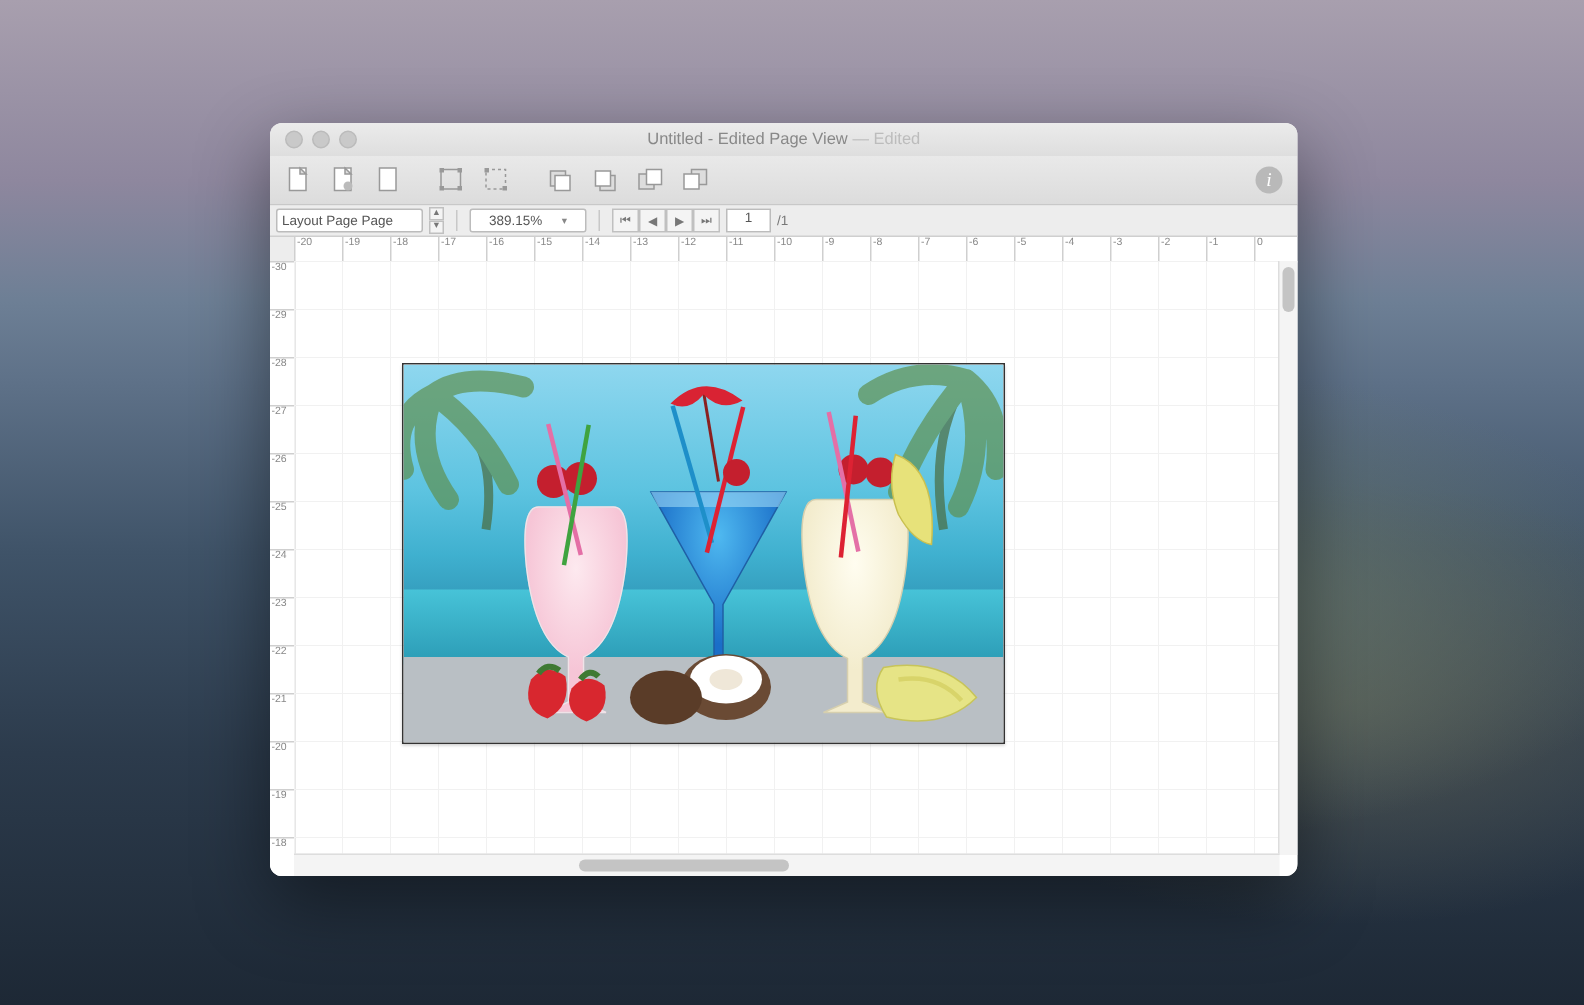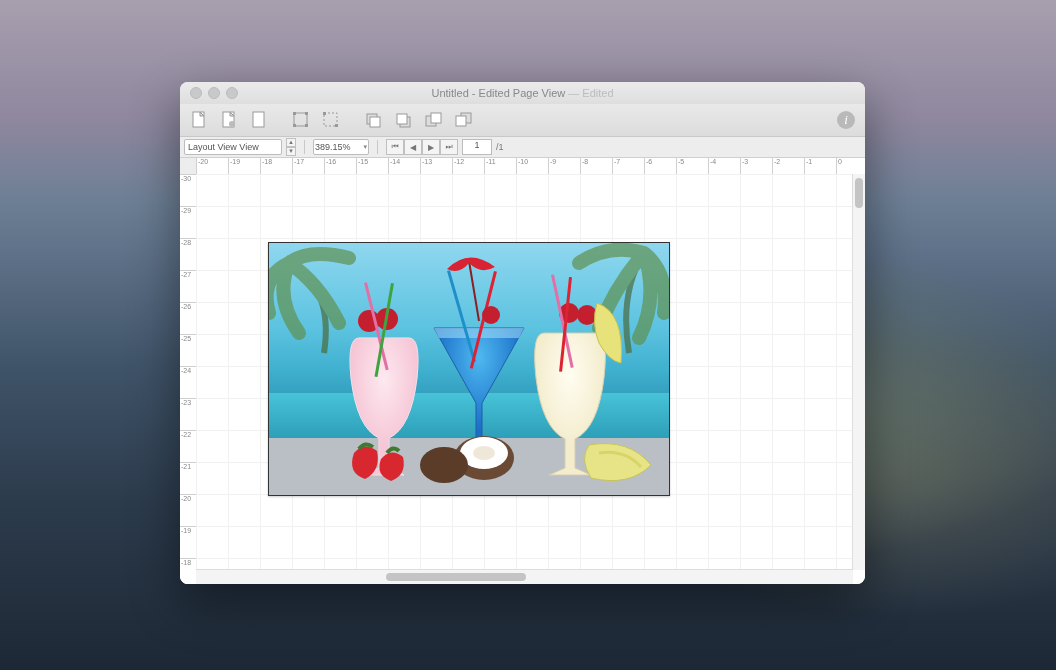--- a/index.html
+++ b/index.html
@@ -27,21 +27,21 @@
   .toolbar{height:32px;background:linear-gradient(#e9e9e9,#dcdcdc);border-bottom:1px solid #c8c8c8;display:flex;align-items:center;padding:0 8px;}
   .tbtn{width:22px;height:22px;margin-right:6px;display:flex;align-items:center;justify-content:center;color:#888;}
   .tgroup{display:flex;gap:2px;margin-right:14px;}
   .spacer{flex:1;}
   .info{width:18px;height:18px;border-radius:50%;background:#b9b9b9;color:#fff;font-style:italic;font-family:Georgia,serif;display:flex;align-items:center;justify-content:center;font-size:13px;margin-right:2px;}
   
   .toolbar2{height:20px;background:#ededed;border-bottom:1px solid #cfcfcf;display:flex;align-items:center;font-size:9px;color:#555;padding-left:4px;gap:4px;}
   .viewsel{width:90px;height:14px;background:#fff;border:1px solid #bcbcbc;border-radius:2px;display:flex;align-items:center;justify-content:space-between;padding:0 3px;}
   .stepper{display:flex;flex-direction:column;width:10px;}
   .stepper span{height:7px;line-height:6px;font-size:7px;color:#777;text-align:center;border:1px solid #c0c0c0;background:#f4f4f4;}
-  .zoom{width:52px;height:14px;background:#fff;border:1px solid #bcbcbc;border-radius:2px;display:flex;align-items:center;padding:0 1px;justify-content:space-between;}
+  .zoom{width:52px;height:14px;background:#fff;border:1px solid #bcbcbc;border-radius:2px;display:flex;align-items:center;padding:0 12px;justify-content:space-between;}
   .navbtns{display:flex;gap:0;}
   .nb{width:16px;height:14px;border:1px solid #c0c0c0;background:#f4f4f4;display:flex;align-items:center;justify-content:center;font-size:8px;color:#777;}
   .pgnum{width:28px;height:14px;background:#fff;border:1px solid #bcbcbc;text-align:center;}
   .pgtot{color:#777;}
   
   .ruler-h{height:16px;background:#fff;border-bottom:1px solid #d0d0d0;position:relative;margin-left:16px;overflow:hidden;font-size:7px;color:#888;}
   .ruler-h .tick{position:absolute;top:0;height:16px;border-left:1px solid #cfcfcf;padding-left:1px;line-height:8px;}
   .ruler-corner{position:absolute;left:0;width:16px;height:16px;background:#ededed;border-right:1px solid #d0d0d0;border-bottom:1px solid #d0d0d0;}
   .ruler-v{position:absolute;left:0;top:0;bottom:0;width:16px;background:#fff;border-right:1px solid #d0d0d0;font-size:7px;color:#888;}
   .ruler-v .tick{position:absolute;left:0;right:0;border-top:1px solid #cfcfcf;padding-left:1px;line-height:8px;}
@@ -147,21 +147,21 @@
           </div>
       </div>
       <div class="spacer"></div>
       <div class="info">
           <span>i</span>
         </div>
     </div>
 
     <div class="toolbar2">
       <div class="viewsel">
-        <span>Layout View View</span>
+        <span>Layout Page Page</span>
       </div>
       <div class="stepper">
           <span>▴</span>
           <span>▾</span>
         </div>
       <div class="sep"></div>
       <div class="zoom">
         <span>389.15%</span>
           <span style="font-size:7px;color:#888">▾</span>
       </div>

